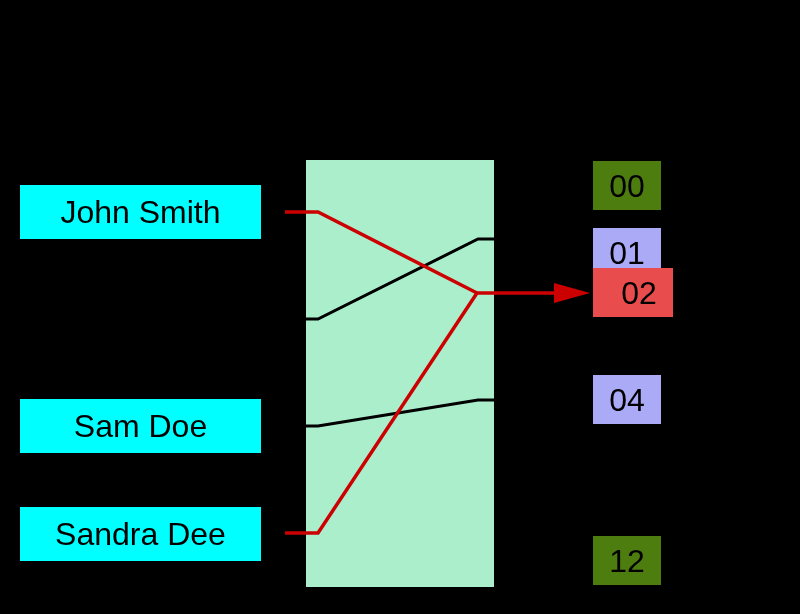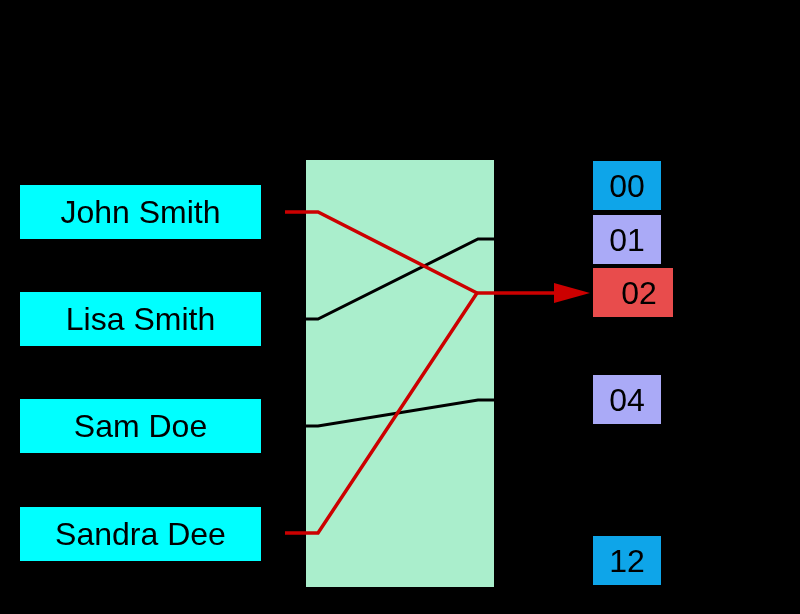--- a/index.html
+++ b/index.html
@@ -41,21 +41,21 @@
     left: 593px;
     width: 68px;
     height: 49px;
     color: #000000;
     display: flex;
     align-items: center;
     justify-content: center;
     font-size: 32px;
     line-height: 1;
   }
-  .bucket-light    { background: #0ea5e9; justify-content: center; }
+  .bucket-light    { background: #4d7c0f; justify-content: center; }
   .bucket-lavender { background: #aaaaf7; }
   .bucket-red      { background: #e84c4c; padding-left: 12px; }
   svg.wires {
     position: absolute;
     left: 0;
     top: 0;
     width: 800px;
     height: 614px;
     pointer-events: none;
   }
@@ -74,34 +74,31 @@
 
     <polyline points="285,212 318,212 477,293" fill="none" stroke="#cc0000" stroke-width="3.5"></polyline>
     <polyline points="285,533 318,533 477,293" fill="none" stroke="#cc0000" stroke-width="3.5"></polyline>
     <line x1="477" y1="293" x2="560" y2="293" stroke="#cc0000" stroke-width="3.5"></line>
     <polygon points="554,283 554,303 590,293" fill="#cc0000"></polygon>
   </svg>
 
   <div class="key-box" style="top:185px">
     <span>John Smith</span>
   </div>
-  <div class="key-box" style="top:292px">
-    <span>Lisa Smith</span>
-  </div>
   <div class="key-box" style="top:507px">
     <span>Sandra Dee</span>
   </div>
   <div class="key-box" style="top:399px">
     <span>Sam Doe</span>
   </div>
 
   <div class="bucket bucket-light" style="top:161px">
     <span>00</span>
   </div>
-  <div class="bucket bucket-lavender" style="top:215px">
+  <div class="bucket bucket-lavender" style="top:228px">
     <span>01</span>
   </div>
   <div class="bucket bucket-red" style="top:268px">
     <span>02</span>
   </div>
   <div class="bucket bucket-lavender" style="top:375px">
     <span>04</span>
   </div>
   <div class="bucket bucket-light" style="top:536px">
     <span>12</span>

